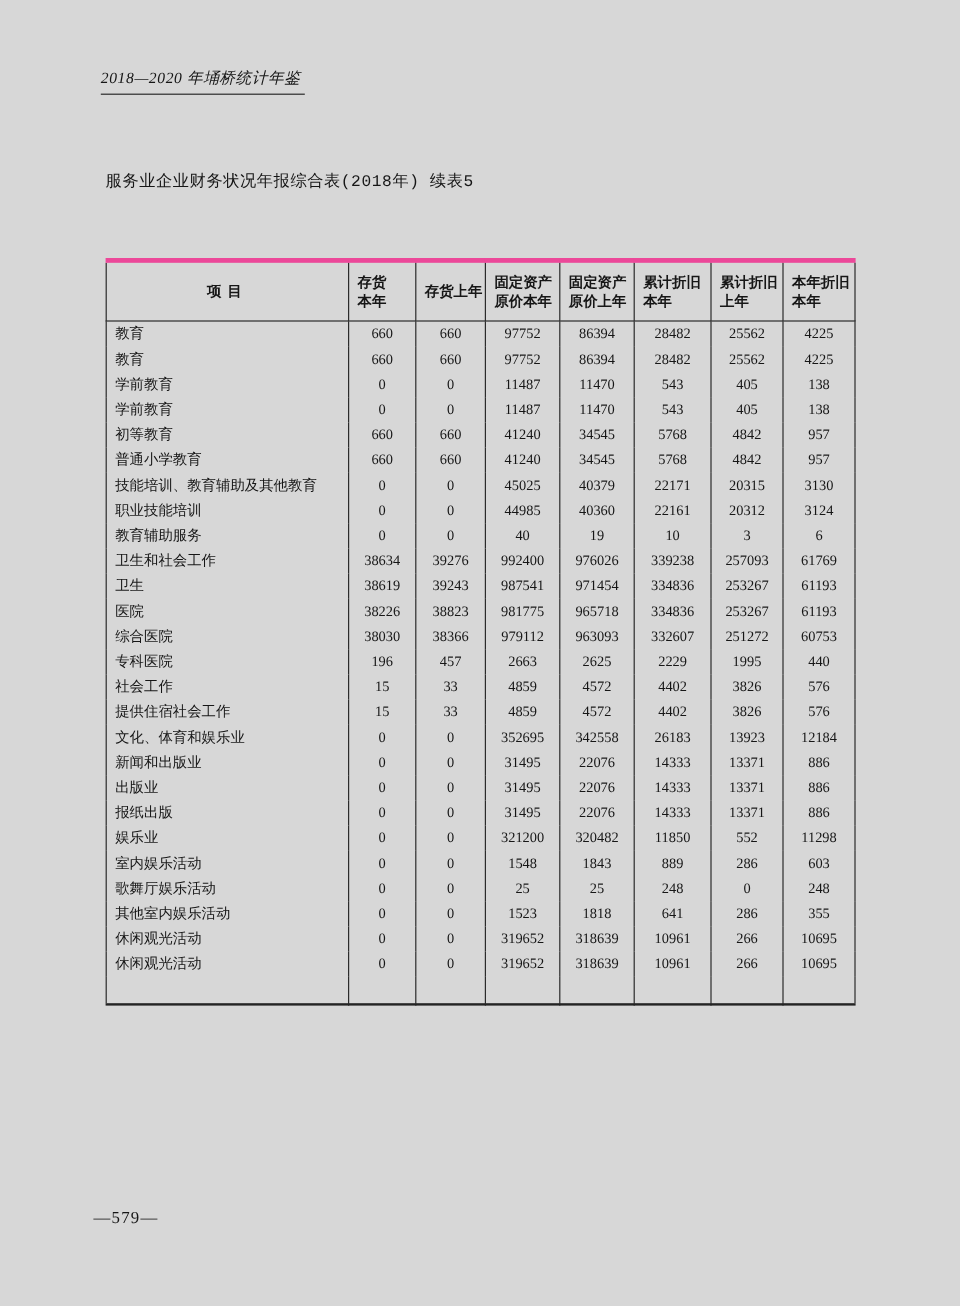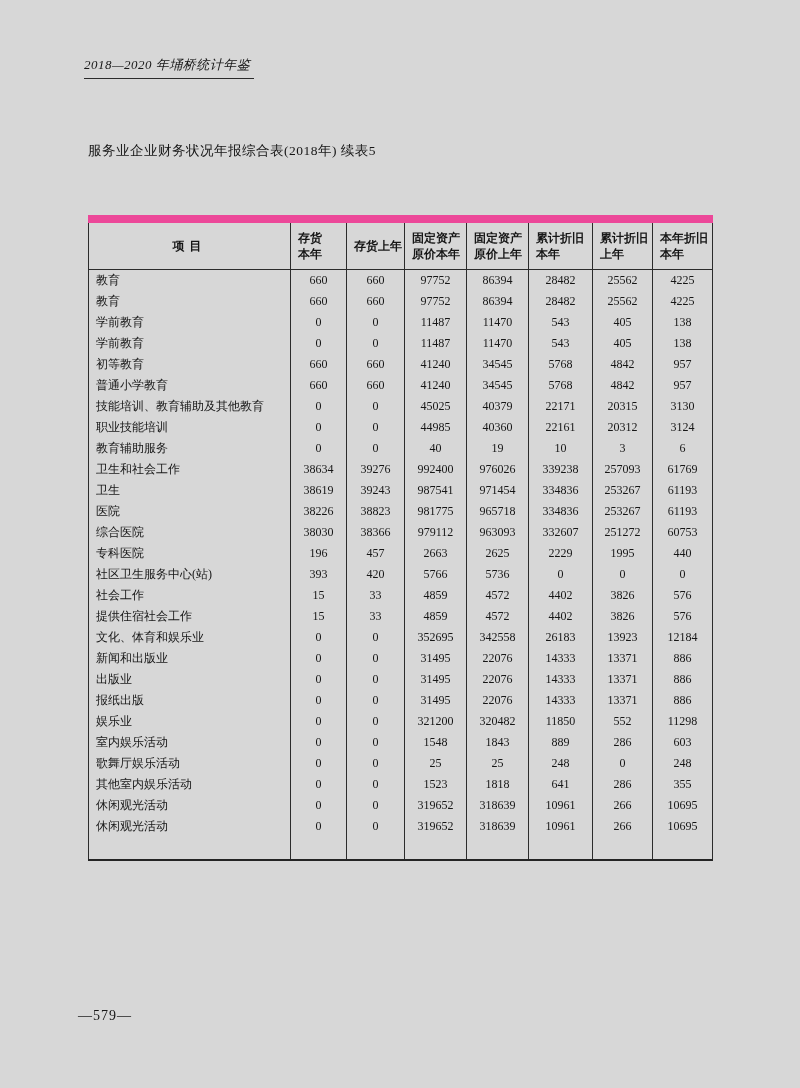--- a/index.html
+++ b/index.html
@@ -12,27 +12,27 @@
   }
   .page { position: relative; width: 800px; height: 1088px; overflow: hidden; }
 
   .page-header {
     position: absolute; left: 84px; top: 56px;
     font-size: 13px; font-style: italic; letter-spacing: 0.5px;
     border-bottom: 1px solid #2b2b2b; padding: 0 4px 4px 0;
   }
   .table-title {
     position: absolute; left: 88px; top: 142px;
-    font-size: 13.5px; letter-spacing: 0.5px;
+    font-size: 13.5px; letter-spacing: 0.5px; font-family: Liberation Mono, monospace;
   }
 
   .stat-table { position: absolute; left: 88px; top: 215px; }
   table {
     border-collapse: collapse; table-layout: fixed; width: 624px;
-    border-top: 8px solid #ec4899; border-bottom: 2px solid #242424;
+    border-top: 4px solid #ec4899; border-bottom: 2px solid #242424;
   }
   col.c0 { width: 202px; }
   col.c1 { width: 56px; }
   col.c2 { width: 58px; }
   col.c3 { width: 62px; }
   col.c4 { width: 62px; }
   col.c5 { width: 64px; }
   col.c6 { width: 60px; }
   col.c7 { width: 60px; }
 
@@ -230,30 +230,20 @@
             <td class="row-label">专科医院</td>
             <td class="num">196</td>
             <td class="num">457</td>
             <td class="num">2663</td>
             <td class="num">2625</td>
             <td class="num">2229</td>
             <td class="num">1995</td>
             <td class="num">440</td>
           </tr>
           <tr>
-            <td class="row-label">社区卫生服务中心(站)</td>
-            <td class="num">393</td>
-            <td class="num">420</td>
-            <td class="num">5766</td>
-            <td class="num">5736</td>
-            <td class="num">0</td>
-            <td class="num">0</td>
-            <td class="num">0</td>
-          </tr>
-          <tr>
             <td class="row-label">社会工作</td>
             <td class="num">15</td>
             <td class="num">33</td>
             <td class="num">4859</td>
             <td class="num">4572</td>
             <td class="num">4402</td>
             <td class="num">3826</td>
             <td class="num">576</td>
           </tr>
           <tr>

